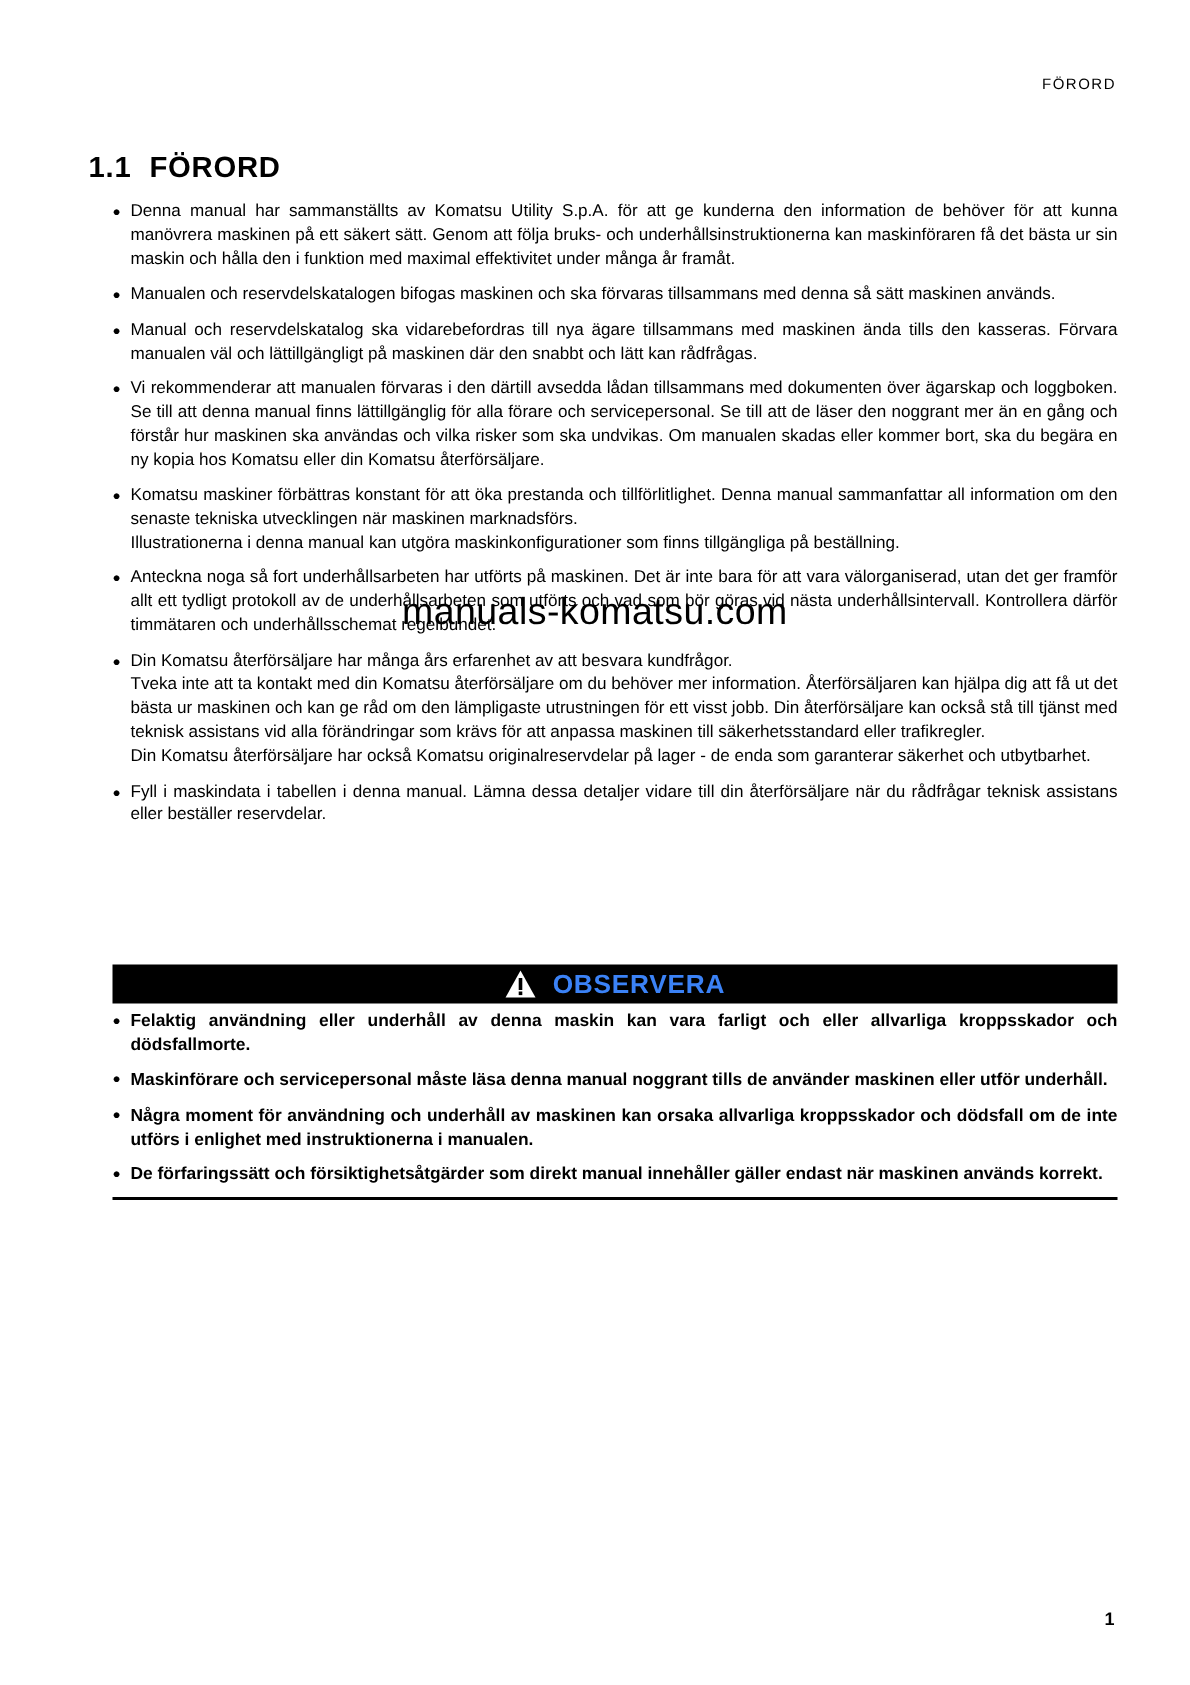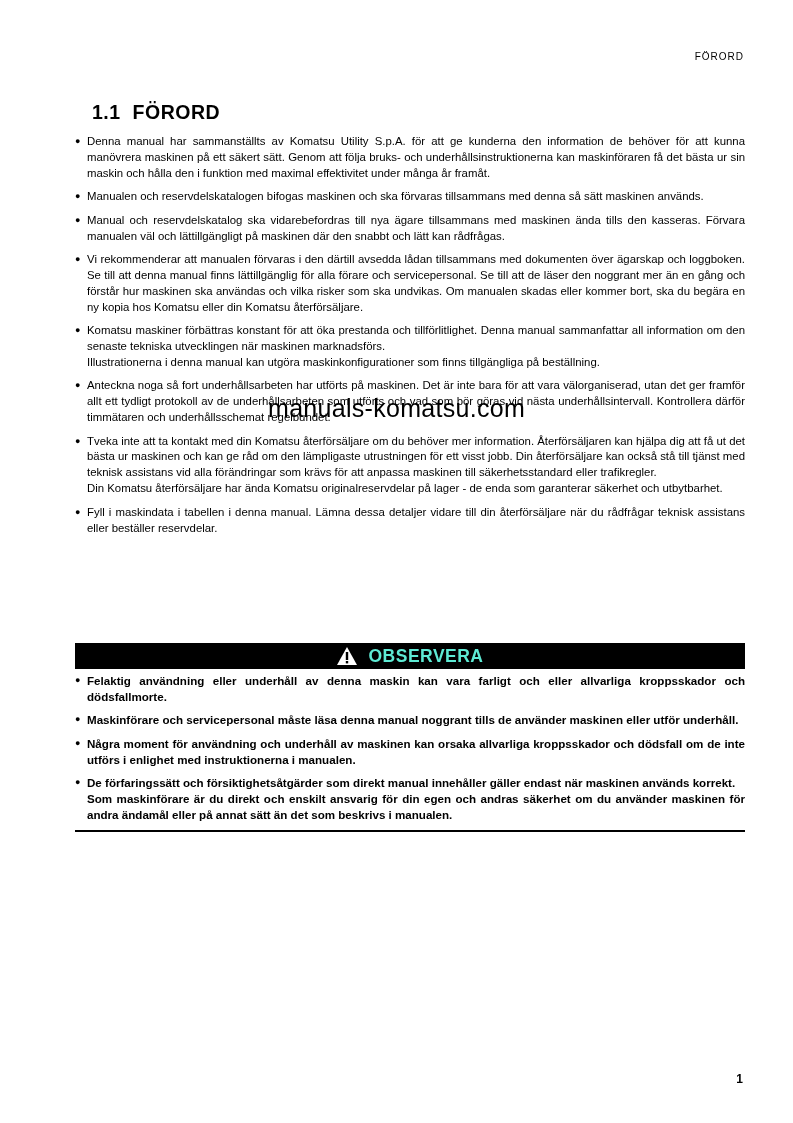--- a/index.html
+++ b/index.html
@@ -1,29 +1,29 @@
 <!DOCTYPE html>
 <html><head>
   <meta charset="utf-8">
   <style>
     html, body { margin: 0; padding: 0; background: #ffffff; }
     body { width: 793px; height: 1123px; position: relative; overflow: hidden;
       font-family: "Liberation Sans", sans-serif; color: #000; }
     .running-header { position: absolute; top: 51px; right: 49px; font-size: 10px; letter-spacing: 1px; }
-    .section-title { position: absolute; top: 101px; left: 92px; font-size: 19.5px; font-weight: bold; letter-spacing: 0.5px; margin: 0; }
+    .section-title { position: absolute; top: 101px; left: 59px; font-size: 19.5px; font-weight: bold; letter-spacing: 0.5px; margin: 0; }
     .section-title .num { margin-right: 12px; }
     .content { position: absolute; left: 75px; width: 670px; }
     .intro { top: 134px; }
     ul { list-style: none; margin: 0; padding: 0; }
     li { position: relative; padding-left: 12px; font-size: 11.4px; line-height: 15.9px; text-align: justify; margin-bottom: 7.5px; }
     li .bullet { position: absolute; left: 0; top: 0; font-size: 9px; }
     li p { margin: 0; }
     .watermark { position: absolute; top: 394px; left: 268px; font-size: 25px; color: #000; letter-spacing: 0.3px; pointer-events: none; }
     .warning { top: 643px; }
-    .warning-bar { height: 26px; background: #000; color: #5eead4; display: flex; align-items: center; justify-content: center; font-weight: bold; font-size: 17.5px; letter-spacing: 0.5px; }
+    .warning-bar { height: 26px; background: #000; color: #3b82f6; display: flex; align-items: center; justify-content: center; font-weight: bold; font-size: 17.5px; letter-spacing: 0.5px; }
     .warning-bar svg { margin-right: 10px; }
     .warning-list { margin-top: 4px; }
     .warning-list li { font-weight: bold; font-size: 11.6px; }
     .rule { height: 2px; background: #000; margin-top: 6px; }
     .page-number { position: absolute; top: 1072px; right: 50px; font-size: 12px; font-weight: bold; }
   </style>
 </head>
 <body>
 
 <div class="running-header">FÖRORD</div>
@@ -54,22 +54,23 @@
         <span class="bullet">●</span>
       <p>Komatsu maskiner förbättras konstant för att öka prestanda och tillförlitlighet. Denna manual sammanfattar all information om den senaste tekniska utvecklingen när maskinen marknadsförs.</p>
       <p>Illustrationerna i denna manual kan utgöra maskinkonfigurationer som finns tillgängliga på beställning.</p>
     </li>
     <li>
         <span class="bullet">●</span>
         <p>Anteckna noga så fort underhållsarbeten har utförts på maskinen. Det är inte bara för att vara välorganiserad, utan det ger framför allt ett tydligt protokoll av de underhållsarbeten som utförts och vad som bör göras vid nästa underhållsintervall. Kontrollera därför timmätaren och underhållsschemat regelbundet.</p>
       </li>
     <li>
         <span class="bullet">●</span>
+      <p>Din Komatsu återförsäljare har många års erfarenhet av att besvara kundfrågor.</p>
       <p>Tveka inte att ta kontakt med din Komatsu återförsäljare om du behöver mer information. Återförsäljaren kan hjälpa dig att få ut det bästa ur maskinen och kan ge råd om den lämpligaste utrustningen för ett visst jobb. Din återförsäljare kan också stå till tjänst med teknisk assistans vid alla förändringar som krävs för att anpassa maskinen till säkerhetsstandard eller trafikregler.</p>
-      <p>Din Komatsu återförsäljare har ända Komatsu originalreservdelar på lager - de enda som garanterar säkerhet och utbytbarhet.</p>
+      <p>Din Komatsu återförsäljare har också Komatsu originalreservdelar på lager - de enda som garanterar säkerhet och utbytbarhet.</p>
     </li>
     <li>
         <span class="bullet">●</span>
         <p>Fyll i maskindata i tabellen i denna manual. Lämna dessa detaljer vidare till din återförsäljare när du rådfrågar teknisk assistans eller beställer reservdelar.</p>
       </li>
   </ul>
 </div>
 
 <div class="watermark">manuals-komatsu.com</div>
 
@@ -91,19 +92,18 @@
         <span class="bullet">●</span>
         <p>Maskinförare och servicepersonal måste läsa denna manual noggrant tills de använder maskinen eller utför underhåll.</p>
       </li>
     <li>
         <span class="bullet">●</span>
         <p>Några moment för användning och underhåll av maskinen kan orsaka allvarliga kroppsskador och dödsfall om de inte utförs i enlighet med instruktionerna i manualen.</p>
       </li>
     <li>
         <span class="bullet">●</span>
       <p>De förfaringssätt och försiktighetsåtgärder som direkt manual innehåller gäller endast när maskinen används korrekt.</p>
-      <p>Som maskinförare är du direkt och enskilt ansvarig för din egen och andras säkerhet om du använder maskinen för andra ändamål eller på annat sätt än det som beskrivs i manualen.</p>
     </li>
   </ul>
   <div class="rule"></div>
 </div>
 
 <div class="page-number">1</div>
 
 </body></html>

